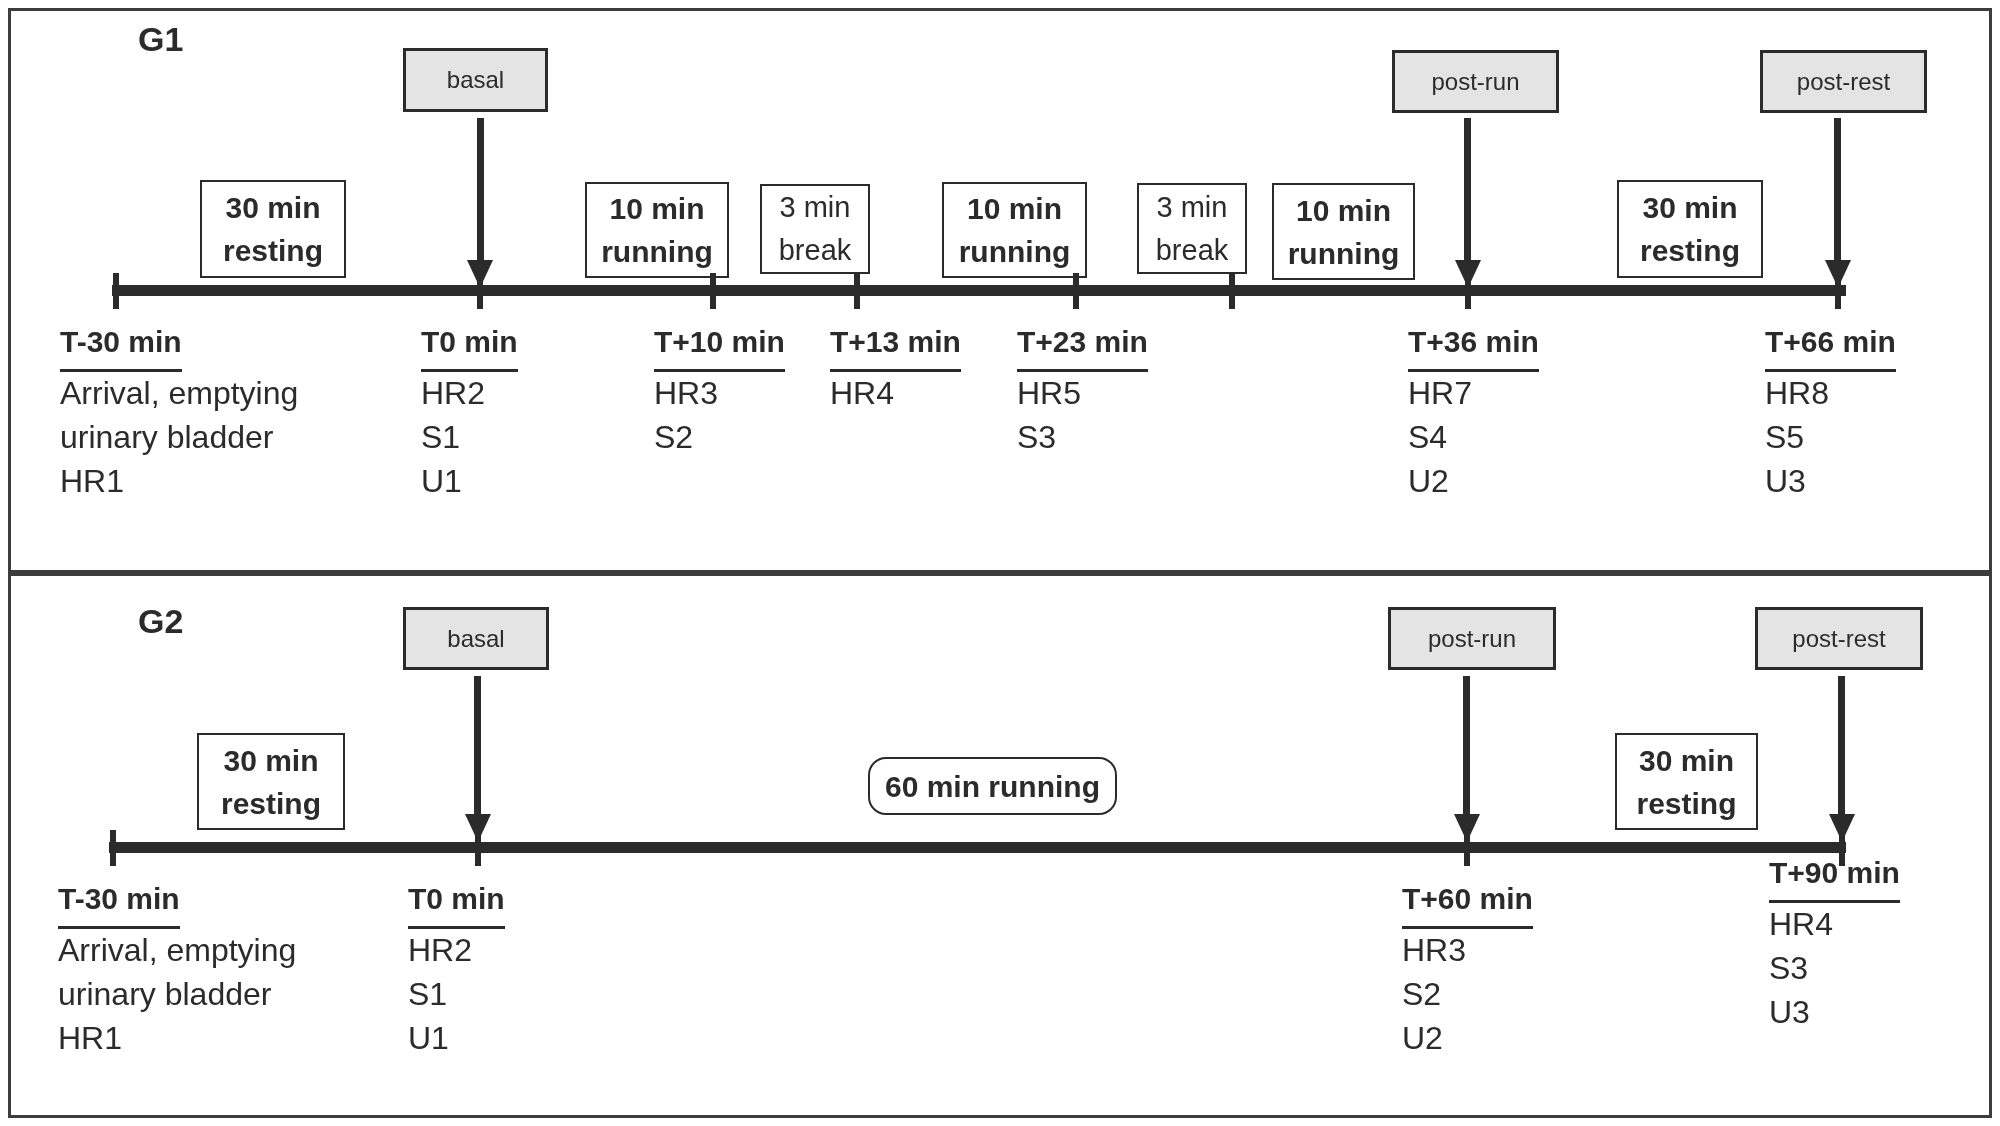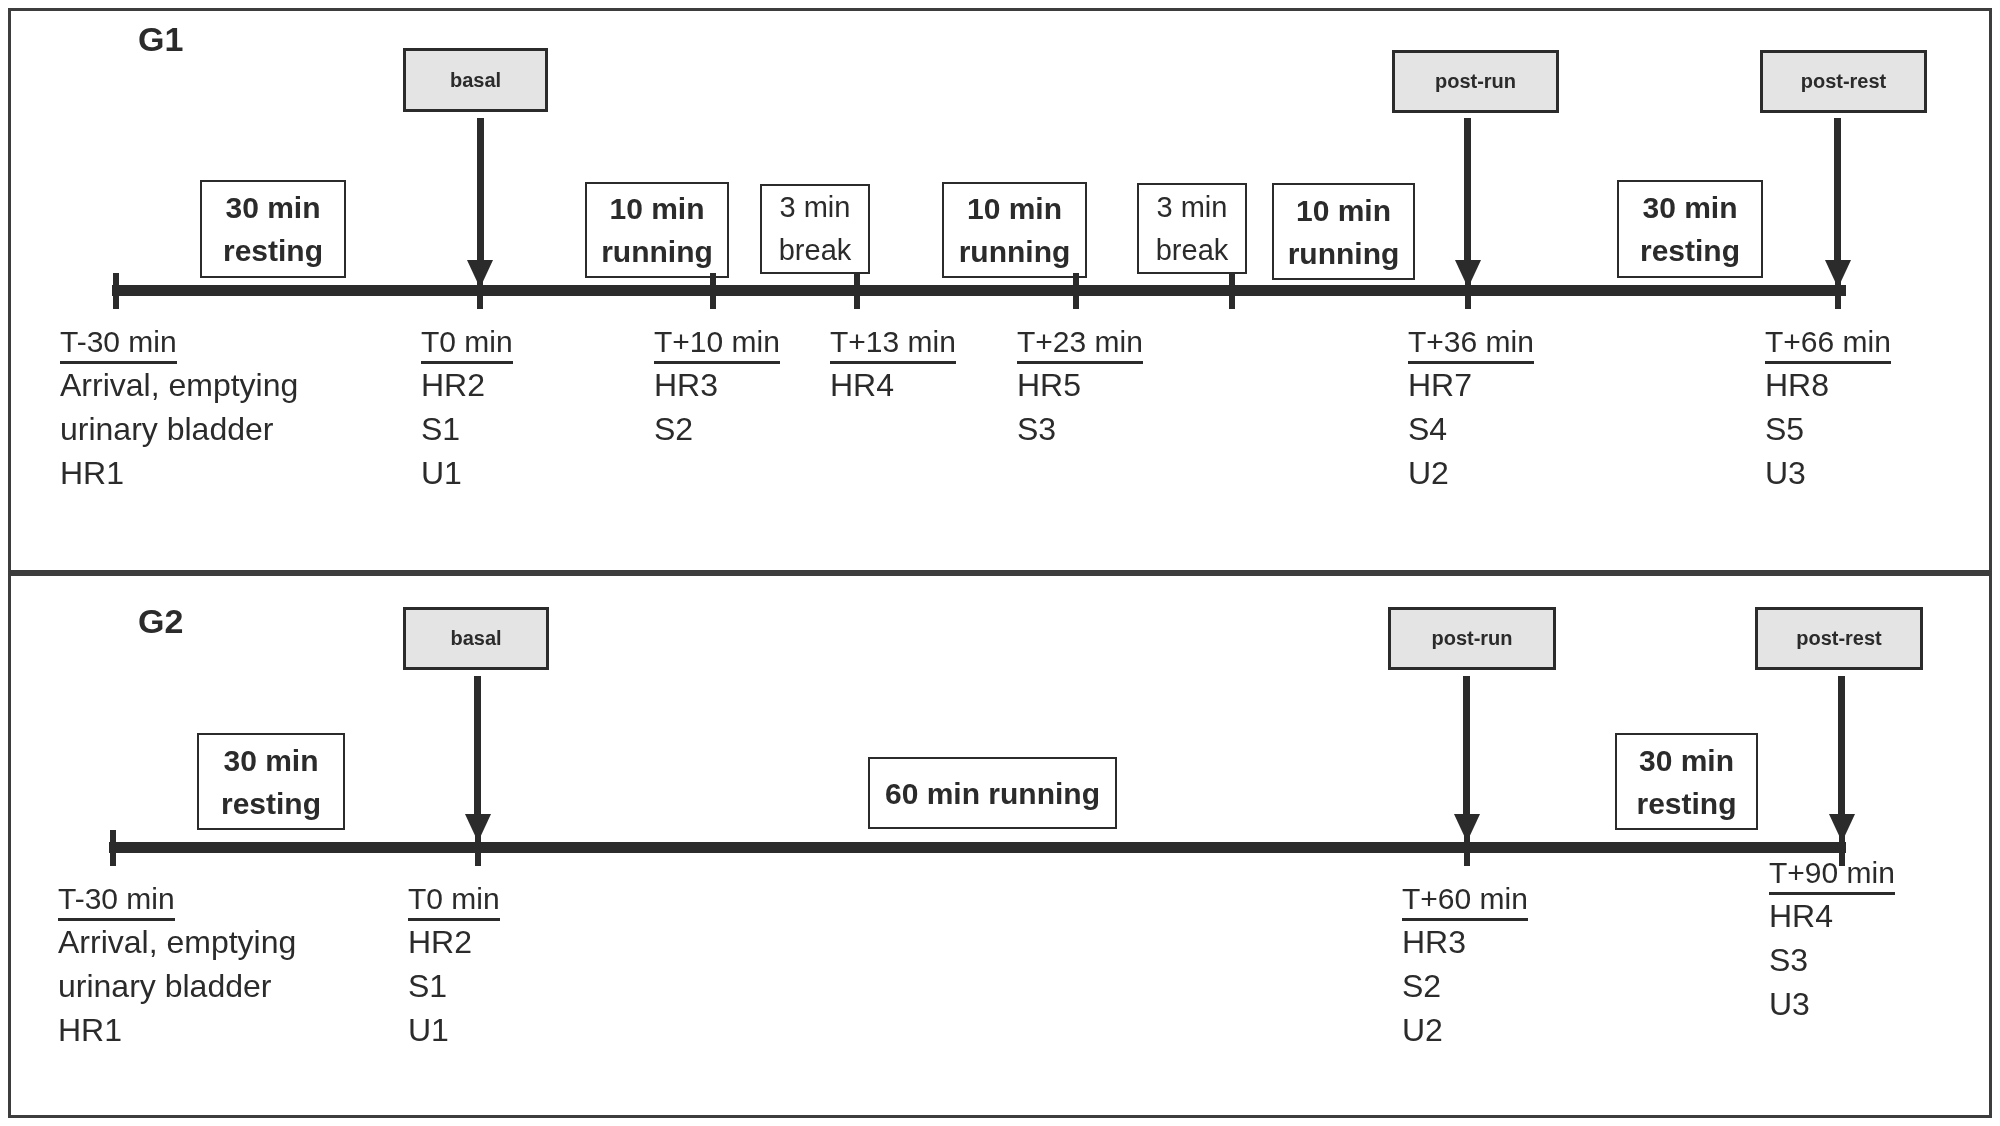--- a/index.html
+++ b/index.html
@@ -5,40 +5,40 @@
   html,body{margin:0;padding:0;background:#fff;}
   #fig{
     position:relative;width:2000px;height:1126px;background:#fff;overflow:hidden;
     font-family:"Liberation Sans",sans-serif;color:var(--ink,#2b2b2b);
   }
   .panel{position:absolute;border:3px solid var(--panel-border,#3d3d3d);background:#fff;box-sizing:border-box;}
   .glabel{position:absolute;font-size:34px;font-weight:700;margin-left:36px;}
   .gbox{
     position:absolute;background:var(--gray-box-fill,#e4e4e4);border:3px solid var(--ink,#2b2b2b);
     box-sizing:border-box;display:flex;align-items:center;justify-content:center;
-    font-size:20px;font-weight:700;
+    font-size:24px;font-weight:400;
   }
   .wbox{
     position:absolute;background:var(--white-box-fill,#ffffff);border:2px solid var(--ink,#2b2b2b);
     box-sizing:border-box;display:flex;flex-direction:column;align-items:center;justify-content:center;
     text-align:center;font-size:30px;font-weight:700;line-height:43px;margin-left:32px;
   }
   .wbox.regular{font-weight:400;font-size:29px;}
   .tline{position:absolute;height:11px;background:var(--ink,#2b2b2b);}
   .tick{position:absolute;width:6px;height:36px;background:var(--ink,#2b2b2b);}
   .arrow-line{position:absolute;width:7px;background:var(--ink,#2b2b2b);}
   .arrow-head{
     position:absolute;width:0;height:0;
     border-left:13px solid transparent;border-right:13px solid transparent;
     border-top:28px solid var(--ink,#2b2b2b);
   }
   .tp{position:absolute;white-space:nowrap;}
   .tp-time{
-    display:inline-block;font-size:30px;font-weight:400;
-    padding-bottom:2px;border-bottom:3px solid var(--ink,#2b2b2b);
+    display:inline-block;font-size:30px;font-weight:700;
+    padding-bottom:10px;border-bottom:3px solid var(--ink,#2b2b2b);
   }
   .tp-items{margin-top:3px;}
   .tp-items div{font-size:32px;height:44px;}
 </style>
 </head>
 <body>
 
 <div id="fig">
 
   <div class="panel" style="left:8px;top:8px;width:1984px;height:565px;"></div>
@@ -184,21 +184,21 @@
   </div>
   <div>
     <div class="arrow-line" style="left:1838px;top:676px;height:140px;"></div>
     <div class="arrow-head" style="left:1829px;top:814px;"></div>
   </div>
 
   <div class="wbox" style="left:165px;top:733px;width:148px;height:97px;">
     <span>30 min</span>
     <span>resting</span>
   </div>
-  <div class="wbox" style="left:836px;top:757px;width:249px;height:72px;">
+  <div class="wbox" style="left:836px;top:757px;width:249px;height:58px;border-radius:18px;">
     <span>60 min running</span>
     <span></span>
   </div>
   <div class="wbox" style="left:1583px;top:733px;width:143px;height:97px;">
     <span>30 min</span>
     <span>resting</span>
   </div>
 
   <div class="tline" style="left:109px;top:842px;width:1737px;"></div>
   <div class="tick" style="left:110px;top:830px;"></div>

